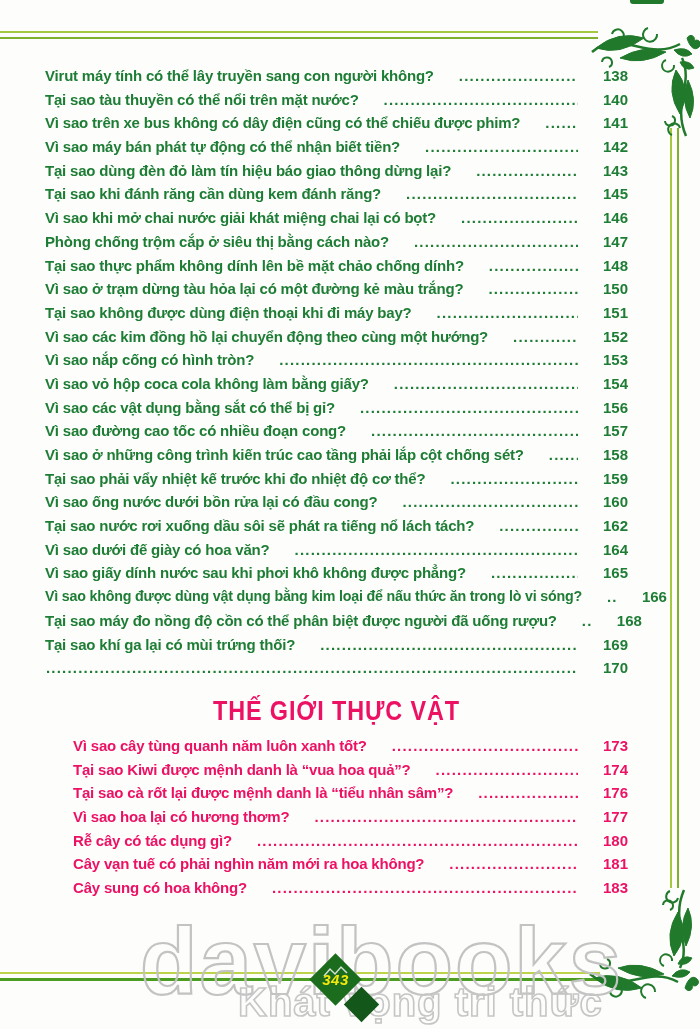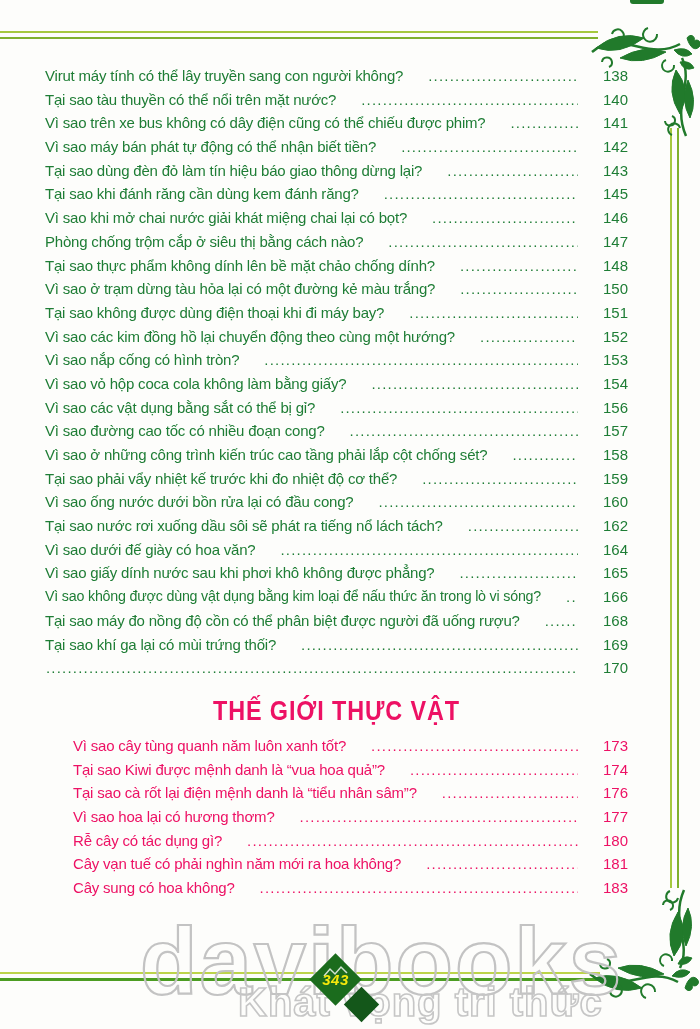--- a/index.html
+++ b/index.html
@@ -28,21 +28,21 @@
   .wm{position:absolute;color:transparent;font-weight:bold;z-index:0;
     white-space:nowrap;pointer-events:none;}
   .wm1{left:140px;top:908px;font-size:94px;letter-spacing:2px;
     -webkit-text-stroke:2.2px #c3c3c3;}
   .wm2{left:238px;top:980px;font-size:40px;letter-spacing:1px;
     -webkit-text-stroke:1.6px #c6c6c6;}
   
   .content{position:absolute;left:45px;top:64px;width:583px;z-index:1;}
   ul.toc{list-style:none;margin:0;padding:0;}
   .row{display:flex;align-items:flex-start;height:23.7px;line-height:23.7px;
-    font-weight:normal;font-size:15px;letter-spacing:-0.2px;gap:24px;}
+    font-weight:bold;font-size:15px;letter-spacing:-0.2px;gap:24px;}
   ul.toc.green .row{color:var(--entry-green,#1e7d35);}
   ul.toc.pink  .row{color:var(--entry-pink,#ed1164);margin-left:28px;}
   .row .t{white-space:nowrap;flex:0 0 auto;display:inline-block;}
   .row .dots{flex:1 1 auto;min-width:10px;overflow:hidden;white-space:nowrap;
     letter-spacing:1.2px;margin:0 1px;}
   .row .dots::after{content:"............................................................................................................................................................";}
   .row .p{flex:0 0 auto;letter-spacing:0;}
   .section-header{margin:12px 0 6px 0;height:36px;line-height:36px;
     text-align:center;font-size:26px;font-weight:800;letter-spacing:1px;
     color:var(--entry-pink,#ed1164);transform:scale(0.9,1.08);}
@@ -280,21 +280,21 @@
           <span class="p">173</span>
         </li>
 
         <li class="row">
           <span class="t">Tại sao Kiwi được mệnh danh là “vua hoa quả”?</span>
           <span class="dots"></span>
           <span class="p">174</span>
         </li>
 
         <li class="row">
-          <span class="t">Tại sao cà rốt lại điện mệnh danh là “tiểu nhân sâm”?</span>
+          <span class="t">Tại sao cà rốt lại được mệnh danh là “tiểu nhân sâm”?</span>
           <span class="dots"></span>
           <span class="p">176</span>
         </li>
 
         <li class="row">
           <span class="t">Vì sao hoa lại có hương thơm?</span>
           <span class="dots"></span>
           <span class="p">177</span>
         </li>
 

